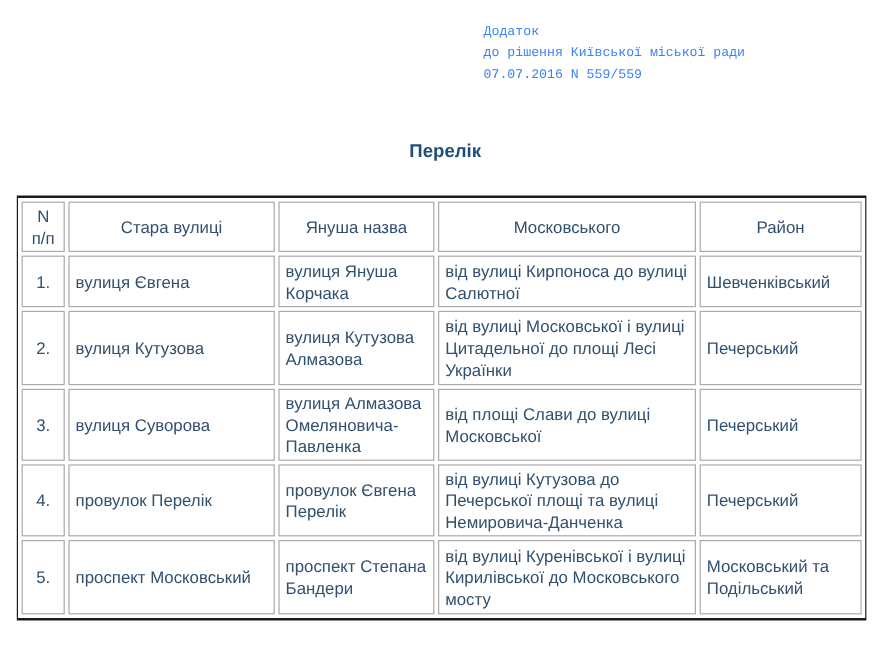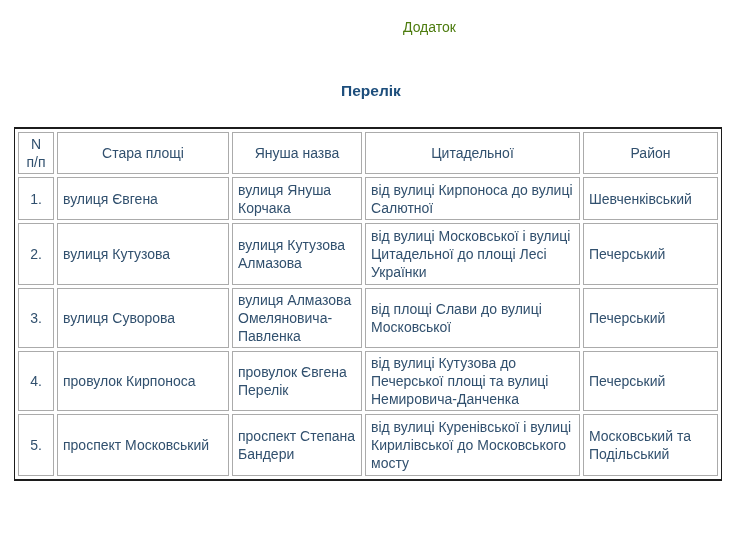--- a/index.html
+++ b/index.html
@@ -11,23 +11,24 @@
     overflow: hidden;
     font-family: "Liberation Sans", "DejaVu Sans", sans-serif;
   }
   .doc {
     position: relative;
     width: 742px;
     height: 543px;
   }
   .appendix {
     margin: 18px 0 0 403px;
-    font-size: 14px;
+    font-size: 11px;
     line-height: 18px;
-    color: #4d7c0f;
+    color: #3b82f6;
+    font-family: Liberation Mono, monospace;
   }
   .title {
     margin: 44px 10px 0 10px;
     text-align: center;
     font-size: 15.5px;
     font-weight: bold;
     line-height: 22px;
     color: #1d4e7c;
   }
   table.streets {
@@ -66,41 +67,43 @@
   tr.r4 td { height: 54px; }
   tr.r5 td { height: 56px; }
 </style>
 </head>
 <body>
 
 <div class="doc">
 
   <div class="appendix">
     <div>Додаток</div>
+    <div>до рішення Київської міської ради</div>
+    <div>07.07.2016 N 559/559</div>
   </div>
 
   <div class="title">
     <span>Перелік</span><br>
   </div>
 
   <table class="streets">
     <colgroup>
       <col class="c-num">
         <col class="c-old">
         <col class="c-new">
         <col class="c-loc">
         <col class="c-dist">
     </colgroup>
     <thead>
       <tr class="hdr">
         <th class="pre">N
 п/п</th>
-        <th>Стара площі</th>
+        <th>Стара вулиці</th>
         <th>Януша назва</th>
-        <th>Цитадельної</th>
+        <th>Московського</th>
         <th>Район</th>
       </tr>
     </thead>
     <tbody>
       <tr class="r1">
         <td class="num">1.</td>
         <td>вулиця Євгена</td>
         <td>вулиця Януша Корчака</td>
         <td>від вулиці Кирпоноса до вулиці Салютної</td>
         <td>Шевченківський</td>
@@ -114,21 +117,21 @@
       </tr>
       <tr class="r3">
         <td class="num">3.</td>
         <td>вулиця Суворова</td>
         <td>вулиця Алмазова Омеляновича-Павленка</td>
         <td>від площі Слави до вулиці Московської</td>
         <td>Печерський</td>
       </tr>
       <tr class="r4">
         <td class="num">4.</td>
-        <td>провулок Кирпоноса</td>
+        <td>провулок Перелік</td>
         <td>провулок Євгена Перелік</td>
         <td>від вулиці Кутузова до Печерської площі та вулиці Немировича-Данченка</td>
         <td>Печерський</td>
       </tr>
       <tr class="r5">
         <td class="num">5.</td>
         <td>проспект Московський</td>
         <td>проспект Степана Бандери</td>
         <td>від вулиці Куренівської і вулиці Кирилівської до Московського мосту</td>
         <td>Московський та Подільський</td>

